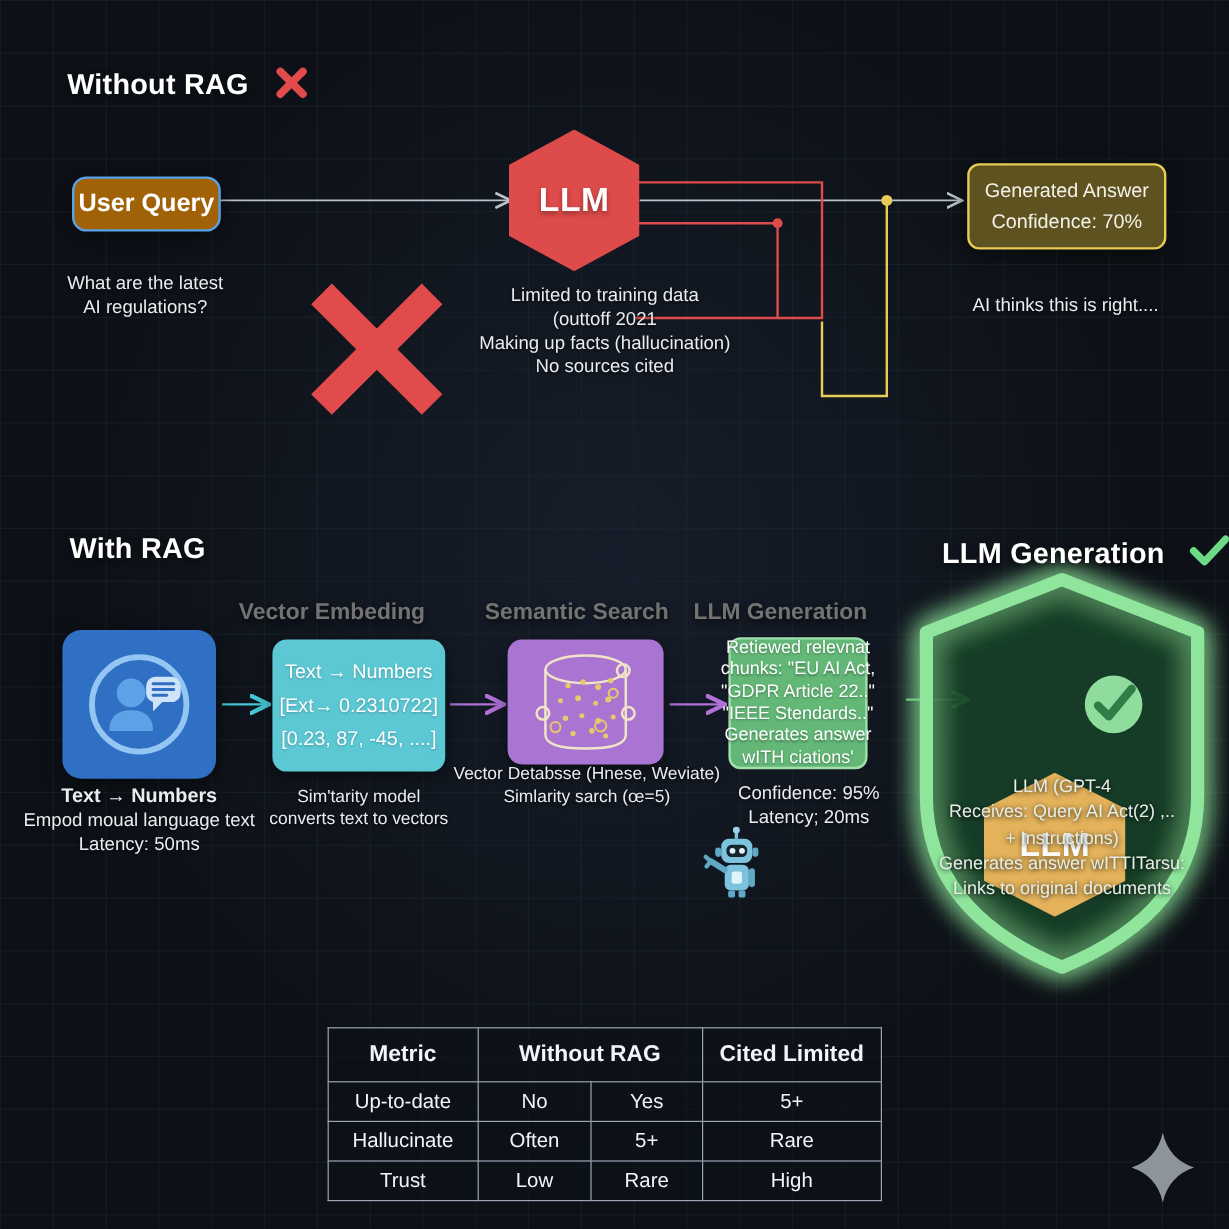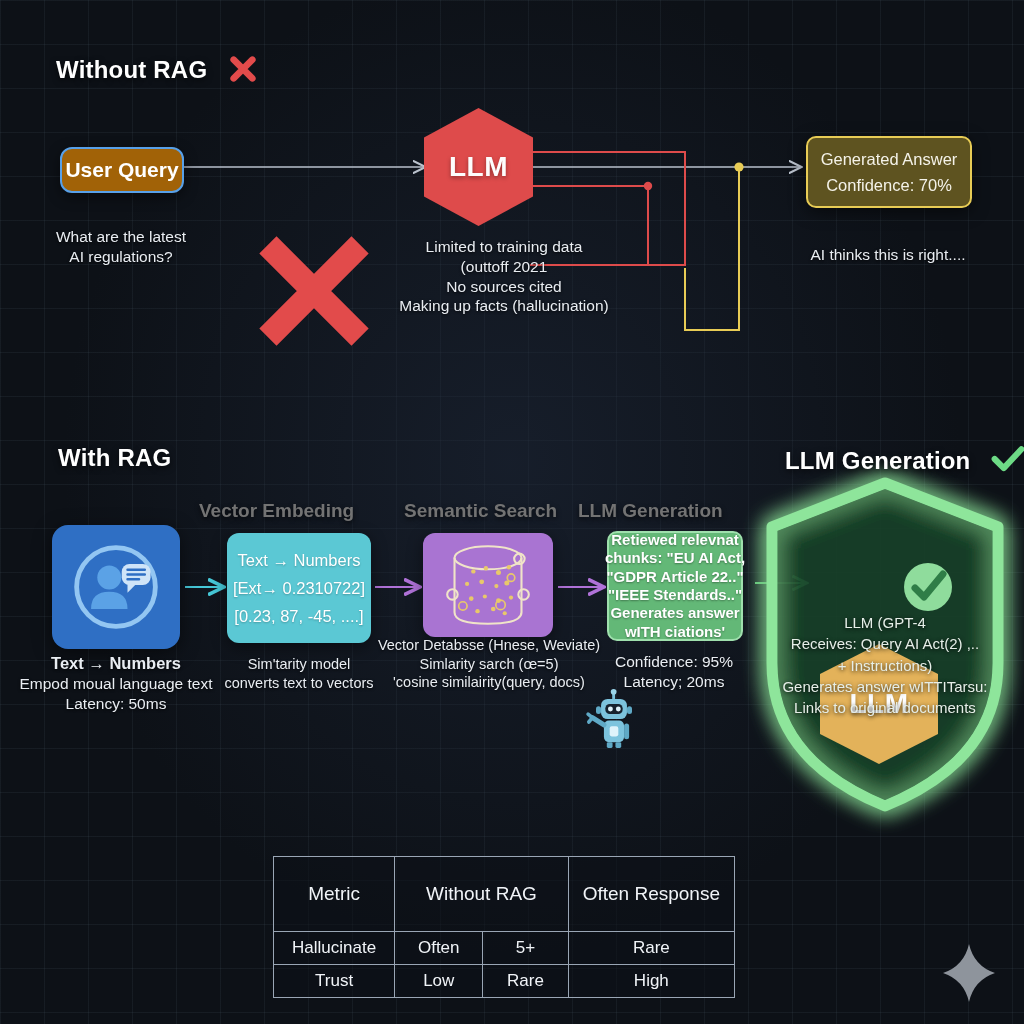--- a/index.html
+++ b/index.html
@@ -96,21 +96,21 @@
   
   .cmp-table{
     position:absolute;border-collapse:collapse;
     background:rgba(13,17,23,.55);
   }
   .cmp-table td,.cmp-table th{
     border:1px solid #9aa6b5;
     padding:6px 12px;text-align:center;color:#f1f4f8;
     font-size:17px;font-weight:400;white-space:nowrap;
   }
-  .cmp-table th{font-size:19px;font-weight:400;padding:26px 14px;}
+  .cmp-table th{font-size:19px;font-weight:700;padding:11px 14px;}
   .cmp-table td.metric{width:120px;}
   .cmp-table td.v{width:95px;}
 
   .shield-txt{
     position:absolute;text-align:center;width:260px;
     font-size:15px;line-height:1.42;color:#e6eee8;
     text-shadow:0 1px 4px rgba(0,0,0,.9);white-space:nowrap;
   }
 </style>
 </head>
@@ -185,22 +185,22 @@
     <path d="M14 14 L86 86 M86 14 L14 86" stroke="#e24b4b" stroke-width="19" stroke-linecap="butt"></path>
   </svg>
 
   <div class="abs hex red" style="left:424px;top:108px;width:109px;height:118px;">
     <span class="hex-txt">LLM</span>
   </div>
 
   <div class="abs caption" style="left:378px;top:237px;width:252px;">
     <div>Limited to training data</div>
     <div>(outtoff 2021</div>
+    <div>Making up facts (hallucination)</div>
     <div>No sources cited</div>
-    <div>Making up facts (hallucination)</div>
   </div>
 
   <div class="abs answerbox" style="left:806px;top:136px;width:162px;height:68px;">
     <div class="l1">Generated Answer</div>
     <div class="l2">Confidence: 70%</div>
   </div>
 
   <div class="abs caption" style="left:790px;top:245px;width:196px;">
     <div>AI thinks this is right....</div>
   </div>
@@ -268,27 +268,26 @@
       <g fill="none" stroke="#e8c86a" stroke-width="1.6">
         <circle cx="26" cy="63" r="4"></circle>
           <circle cx="62" cy="62" r="4.5"></circle>
         <circle cx="72" cy="36" r="3.6"></circle>
       </g>
     </svg>
   </div>
   <div class="abs caption small" style="left:373px;top:636px;width:232px;">
     <div>Vector Detabsse (Hnese, Weviate)</div>
     <div>Simlarity sarch (œ=5)</div>
-    <div>'cosine similairity(query, docs)</div>
   </div>
 
   <div class="abs node-label" style="left:578px;top:500px;width:200px;">
     <span>LLM Generation</span>
   </div>
-  <div class="abs chunkbox" style="left:607px;top:531px;width:136px;height:110px;font-weight:bold;">
+  <div class="abs chunkbox" style="left:607px;top:531px;width:116px;height:110px;">
     <div>Retiewed relevnat</div>
     <div>chunks: "EU AI Act,</div>
     <div>"GDPR Article 22.."</div>
     <div>"IEEE Stendards.."</div>
     <div>Generates answer</div>
     <div>wITH ciations'</div>
   </div>
   <div class="abs caption" style="left:596px;top:652px;width:156px;">
     <div>Confidence: 95%</div>
     <div>Latency; 20ms</div>
@@ -320,37 +319,43 @@
   </div>
 
   <div class="abs hex gold" style="left:820px;top:526px;width:118px;height:120px;">
     <span class="hex-txt">LLM</span>
   </div>
   <svg class="abs" style="left:900px;top:559px;width:56px;height:56px;" viewBox="0 0 56 56">
     <circle cx="28" cy="28" r="24" fill="#8fdc9c"></circle>
     <path d="M15 29 L24 38 L43 15" fill="none" stroke="#2f7d47" stroke-width="7" stroke-linecap="round" stroke-linejoin="round"></path>
   </svg>
 
-  <div class="shield-txt" style="left:755px;top:612px;">
+  <div class="shield-txt" style="left:755px;top:645px;">
     <div>LLM (GPT-4</div>
     <div>Receives: Query AI Act(2) ,..</div>
     <div>+ Instructions)</div>
     <div>Generates answer wITTITarsu:</div>
     <div>Links to original documents</div>
   </div>
 
   <table class="cmp-table" style="left:273px;top:856px;width:462px;">
     <thead>
       <tr>
         <th>Metric</th>
         <th colspan="2">Without RAG</th>
-        <th>Often Response</th>
+        <th>Cited Limited</th>
       </tr>
     </thead>
     <tbody>
+      <tr>
+        <td class="metric">Up-to-date</td>
+        <td class="v">No</td>
+        <td class="v">Yes</td>
+        <td>5+</td>
+      </tr>
       <tr>
         <td class="metric">Hallucinate</td>
         <td class="v">Often</td>
         <td class="v">5+</td>
         <td>Rare</td>
       </tr>
       <tr>
         <td class="metric">Trust</td>
         <td class="v">Low</td>
         <td class="v">Rare</td>

